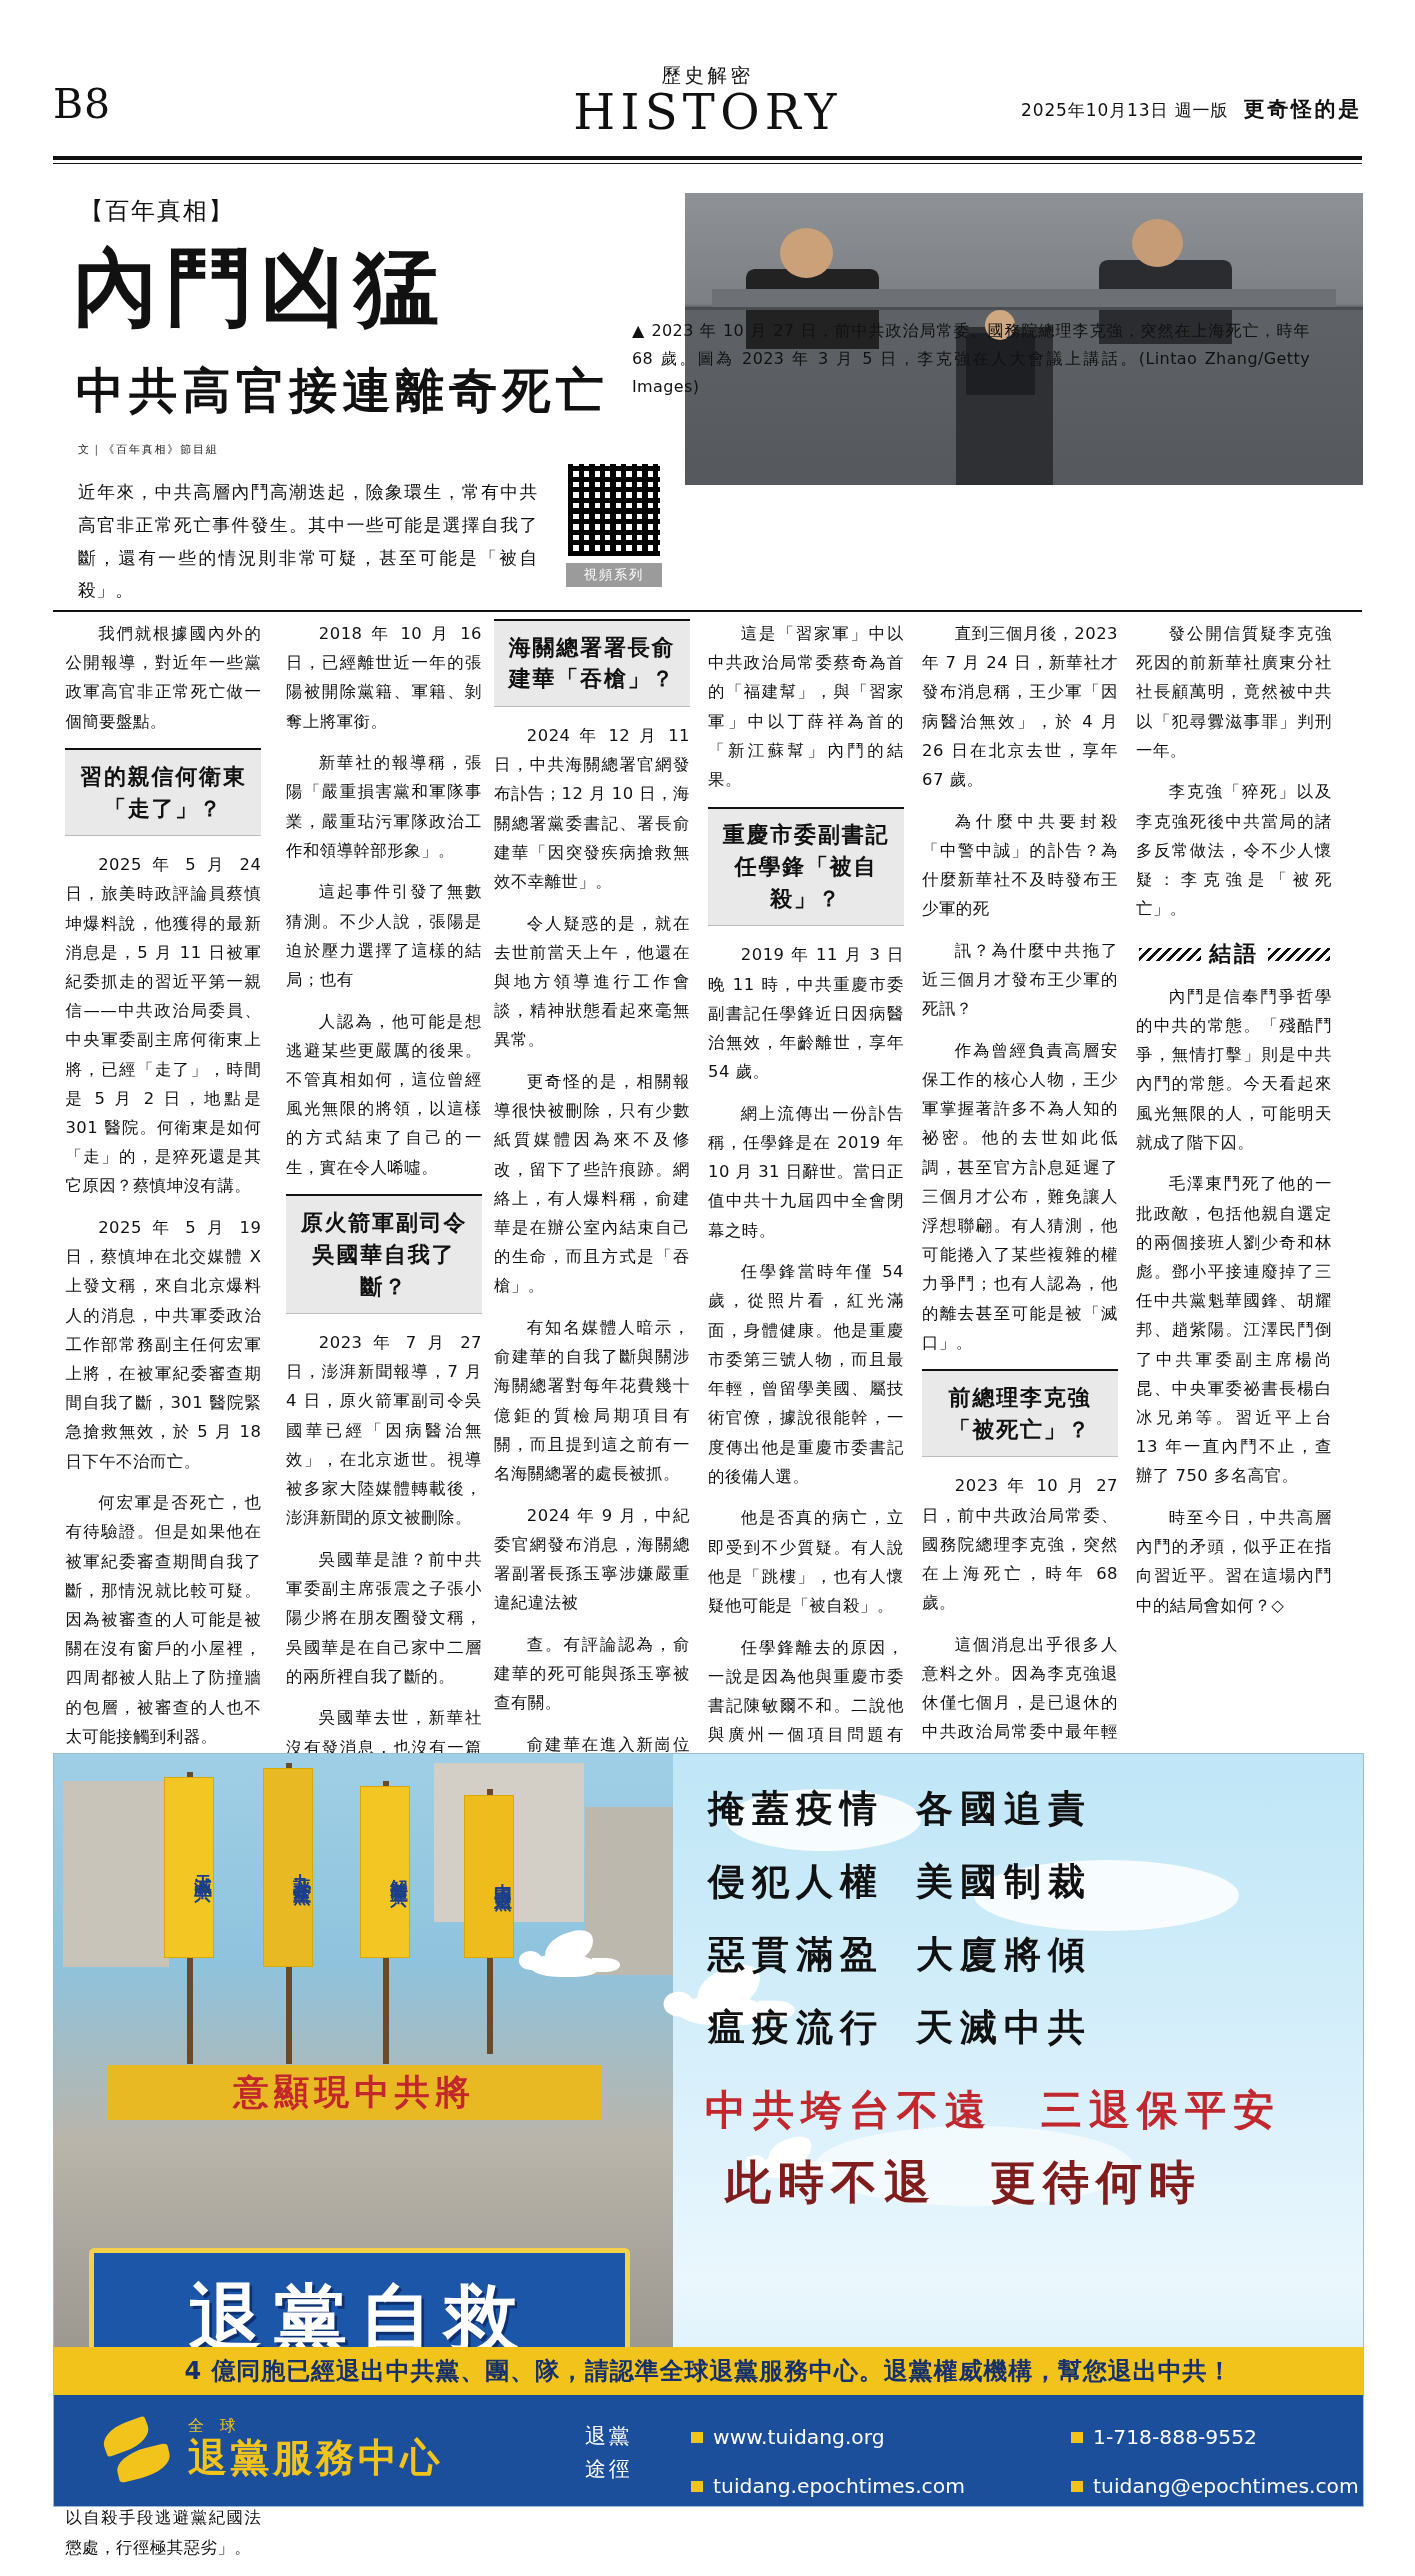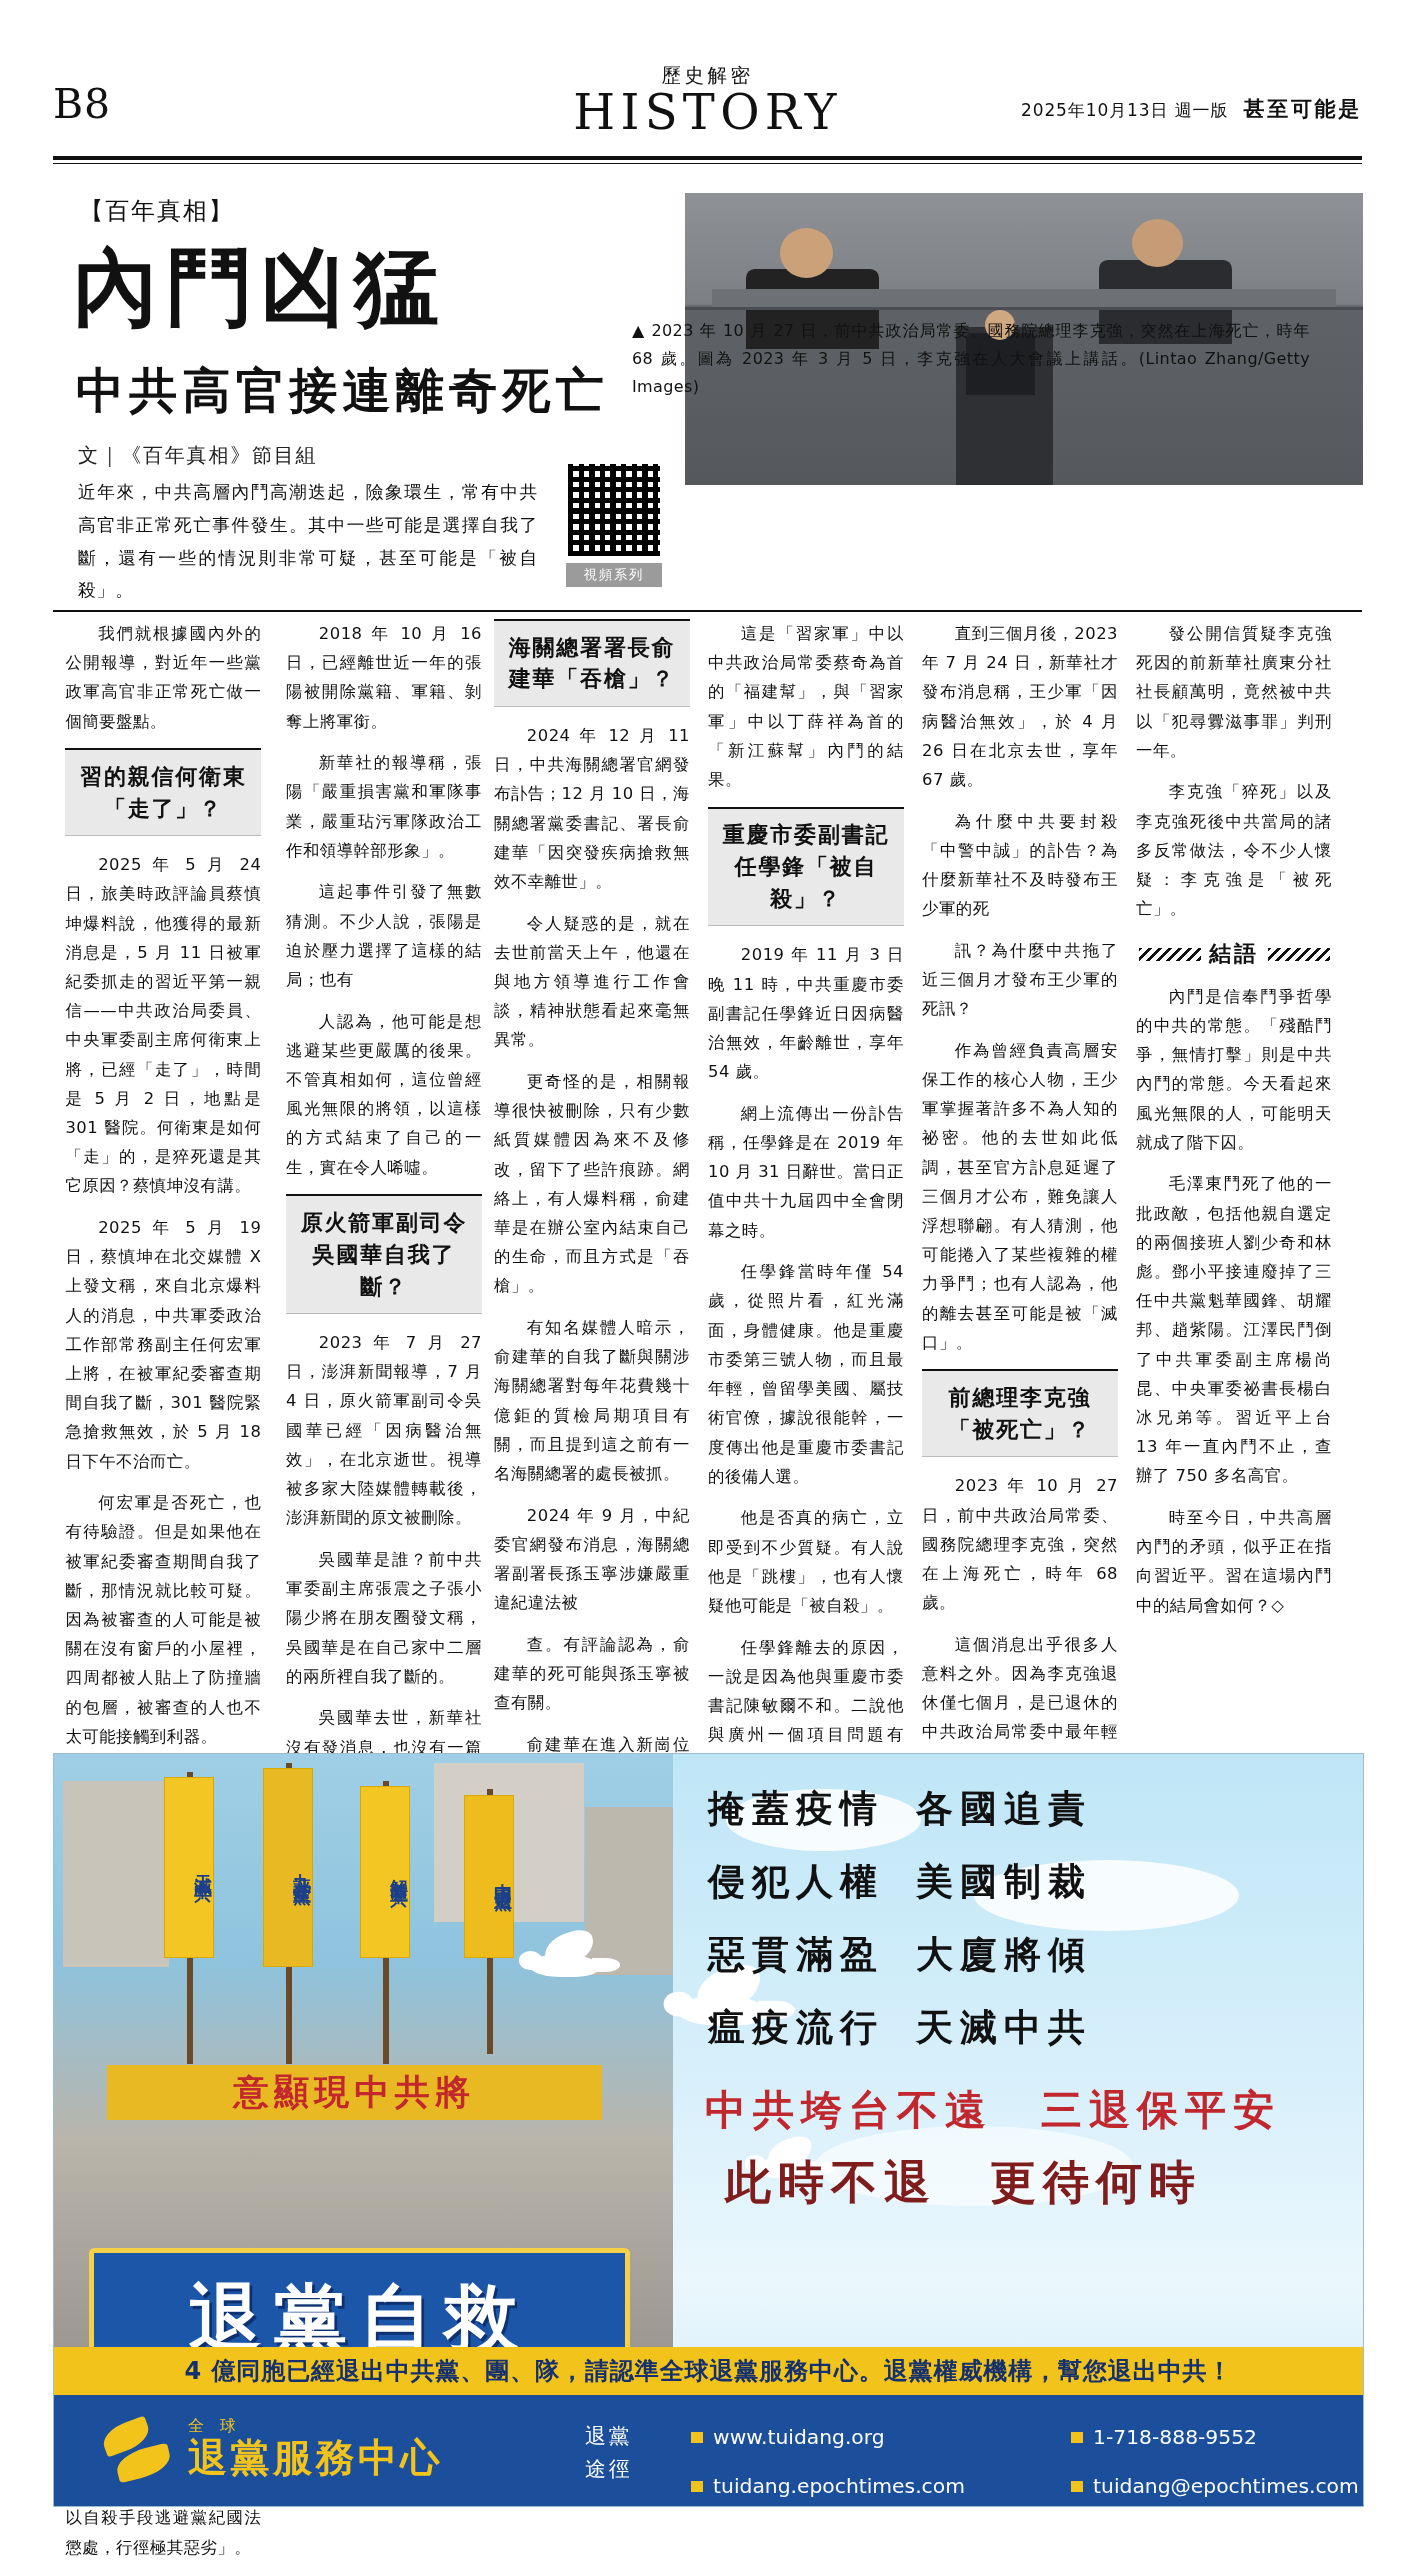--- a/index.html
+++ b/index.html
@@ -21,21 +21,21 @@
   .mh-right{position:absolute;right:0;top:42px;text-align:right;font-size:17px;letter-spacing:0.9px;white-space:nowrap;}
   .mh-right .paper{font-size:21px;font-weight:bold;margin-left:8.8px;letter-spacing:2.7px;}
   .rule-top{position:absolute;left:53px;top:156px;width:1309px;height:3.5px;background:#111;}
   .rule-top2{position:absolute;left:53px;top:163px;width:1309px;height:0.9px;background:#111;}
 
   
   .hero{position:absolute;left:53px;top:177px;width:1309px;height:442px;}
   .kicker{position:absolute;left:26.5px;top:17.7px;font-size:24px;letter-spacing:1.8px;}
   .headline{position:absolute;left:19.5px;top:64px;font-size:85px;font-weight:bold;letter-spacing:8.8px;line-height:1.1;font-family:"DejaVu Sans","Liberation Sans",sans-serif;}
   .subhead{position:absolute;left:23px;top:182px;font-size:48px;font-weight:bold;letter-spacing:5.3px;}
-  .byline{position:absolute;left:25px;top:265px;font-size:20px;letter-spacing:1.8px;color:#222;}
+  .byline{position:absolute;left:25px;top:265px;font-size:11px;letter-spacing:1.8px;color:#222;}
   .lede{position:absolute;left:25px;top:299px;width:460px;font-size:17.7px;line-height:1.85;letter-spacing:0.9px;text-align:justify;}
   .qrbox{position:absolute;left:513px;top:285px;width:96px;}
   .qr{width:92px;height:92px;background:
       repeating-linear-gradient(90deg,#000 0 5.3px,#fff 5.3px 10.6px),
       repeating-linear-gradient(0deg,#000 0 5.3px,transparent 5.3px 10.6px);
       background-blend-mode:multiply;border:2.7px solid #fff;outline:0.9px solid #fff;}
   .qrcap{margin-top:5.3px;background:#9b9b9b;color:#fff;font-size:13.3px;text-align:center;padding:2.7px 0;letter-spacing:1.8px;}
 
   .photo{position:absolute;left:632px;top:16px;width:678px;height:292px;background:#6f7277;overflow:hidden;}
   .photo .bg{position:absolute;inset:0;background:
@@ -113,21 +113,21 @@
 <div class="page">
 
   <div class="masthead">
     <div class="folio">B8</div>
     <div class="mh-center">
       <div class="mh-cn">歷史解密</div>
       <div class="mh-en">HISTORY</div>
     </div>
     <div class="mh-right">
       <span>2025年10月13日 週一版</span>
-      <span class="paper">甚至可能是</span>
+      <span class="paper">更奇怪的是</span>
     </div>
   </div>
   <div class="rule-top"></div>
   <div class="rule-top2"></div>
 
   <div class="hero">
     <div class="kicker">【百年真相】</div>
     <div class="headline">內鬥凶猛</div>
     <div class="subhead">中共高官接連離奇死亡</div>
     <div class="byline">文｜《百年真相》節目組</div>

